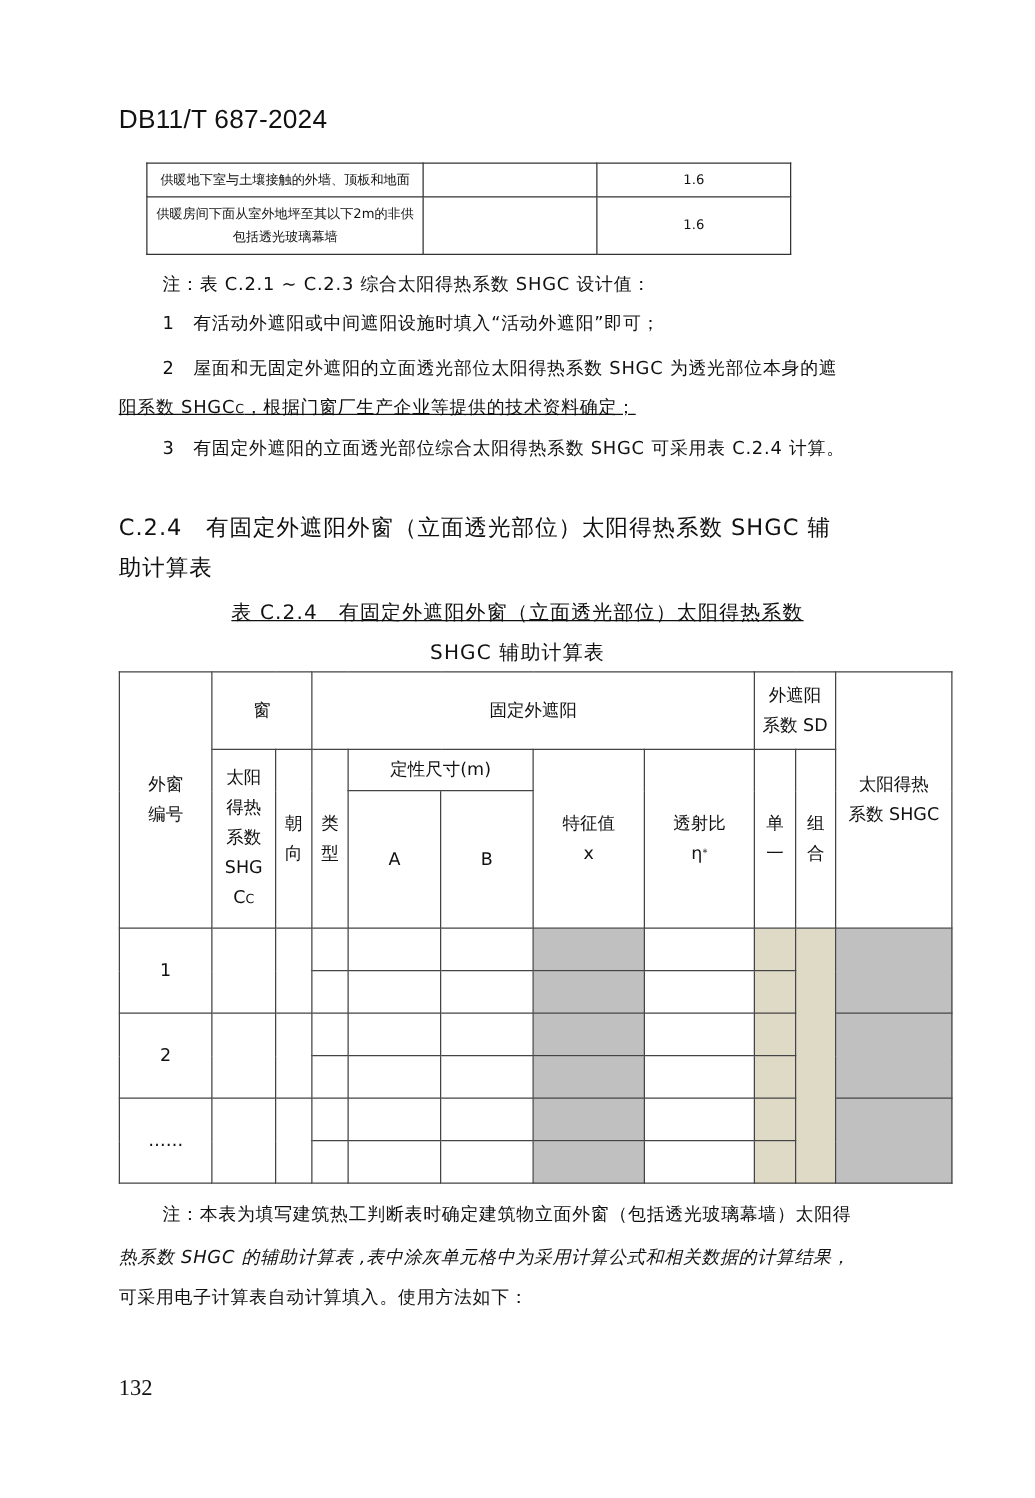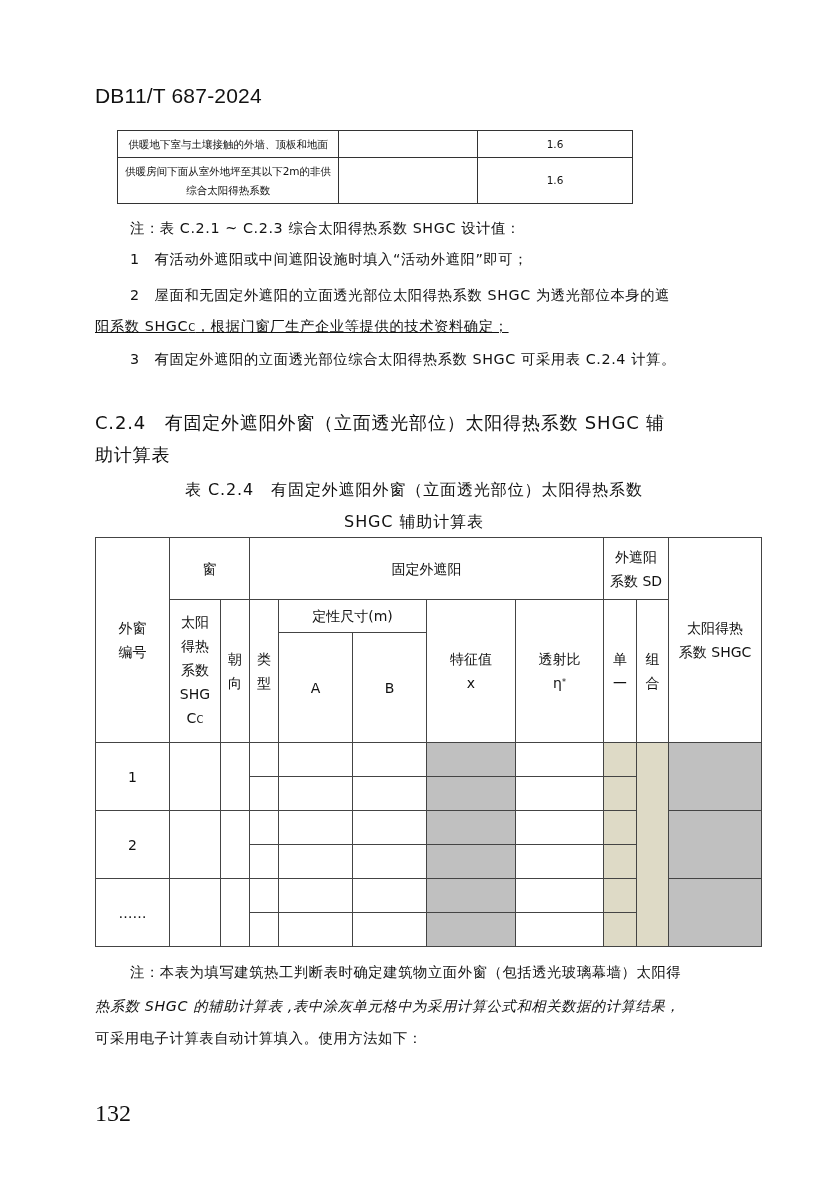--- a/index.html
+++ b/index.html
@@ -15,21 +15,21 @@
   .top-table tr.r2 td { height: 41px; }
 
   .para { font-size: 14.3px; line-height: 20px; letter-spacing: 0.6px; white-space: nowrap; }
   .sec-title { font-size: 18px; line-height: 30px; letter-spacing: 0.8px; }
   .caption { font-size: 16px; letter-spacing: 0.9px; text-align: center; width: 828px; left: 0; }
 
   .main-table { position: absolute; left: 95px; top: 537px; width: 666px; font-size: 14px; table-layout: fixed; }
   .main-table td { border: 1.4px solid #444; text-align: center; vertical-align: middle; padding: 0; line-height: 24px; }
   .gray { background: #c0c0c0; }
   .tan { background: #dedac6; }
-  .page-num { left: 95px; top: 1100px; font-family: "Liberation Serif", serif; font-size: 24px; }
+  .page-num { left: 95px; top: 1100px; font-family: "Liberation Serif", serif; font-size: 18px; }
   .sub { font-size: 10px; }
   .sup { font-size: 8px; vertical-align: top; }
 </style>
 </head>
 <body>
 
 <div class="abs doc-id">DB11/T 687-2024</div>
 
 <table class="top-table">
   <colgroup>
@@ -39,38 +39,38 @@
     </colgroup>
   <tbody>
       <tr class="r1">
     <td>供暖地下室与土壤接触的外墙、顶板和地面</td>
     <td></td>
     <td>1.6</td>
   </tr>
   <tr class="r2">
     <td>
       <div>供暖房间下面从室外地坪至其以下2m的非供</div>
-      <div>综合太阳得热系数</div>
+      <div>包括透光玻璃幕墙</div>
     </td>
     <td></td>
     <td>1.6</td>
   </tr>
 </tbody>
   </table>
 
 <div class="abs para" style="left:130px; top:218px;text-align:center;">注：表 C.2.1 ~ C.2.3 综合太阳得热系数 SHGC 设计值：</div>
 <div class="abs para" style="left:130px; top:249px;">1　有活动外遮阳或中间遮阳设施时填入“活动外遮阳”即可；</div>
 <div class="abs para" style="left:130px; top:285px;">2　屋面和无固定外遮阳的立面透光部位太阳得热系数 SHGC 为透光部位本身的遮</div>
 <div class="abs para" style="left:95px; top:316px;text-decoration:underline;"><span>阳系数 SHGC</span><span class="sub">C</span><span>，根据门窗厂生产企业等提供的技术资料确定；</span></div>
 <div class="abs para" style="left:130px; top:349px;">3　有固定外遮阳的立面透光部位综合太阳得热系数 SHGC 可采用表 C.2.4 计算。</div>
 
 <div class="abs sec-title" style="left:95px; top:408px;">C.2.4　有固定外遮阳外窗（立面透光部位）太阳得热系数 SHGC 辅</div>
 <div class="abs sec-title" style="left:95px; top:440px;">助计算表</div>
 
-<div class="abs caption" style="top:480px;">表 C.2.4　有固定外遮阳外窗（立面透光部位）太阳得热系数</div>
+<div class="abs caption" style="top:480px;text-decoration:underline;">表 C.2.4　有固定外遮阳外窗（立面透光部位）太阳得热系数</div>
 <div class="abs caption" style="top:512px;">SHGC 辅助计算表</div>
 
 <table class="main-table">
   <colgroup>
     <col style="width:74px">
       <col style="width:51px">
       <col style="width:29px">
       <col style="width:29px">
     <col style="width:74px">
       <col style="width:74px">

